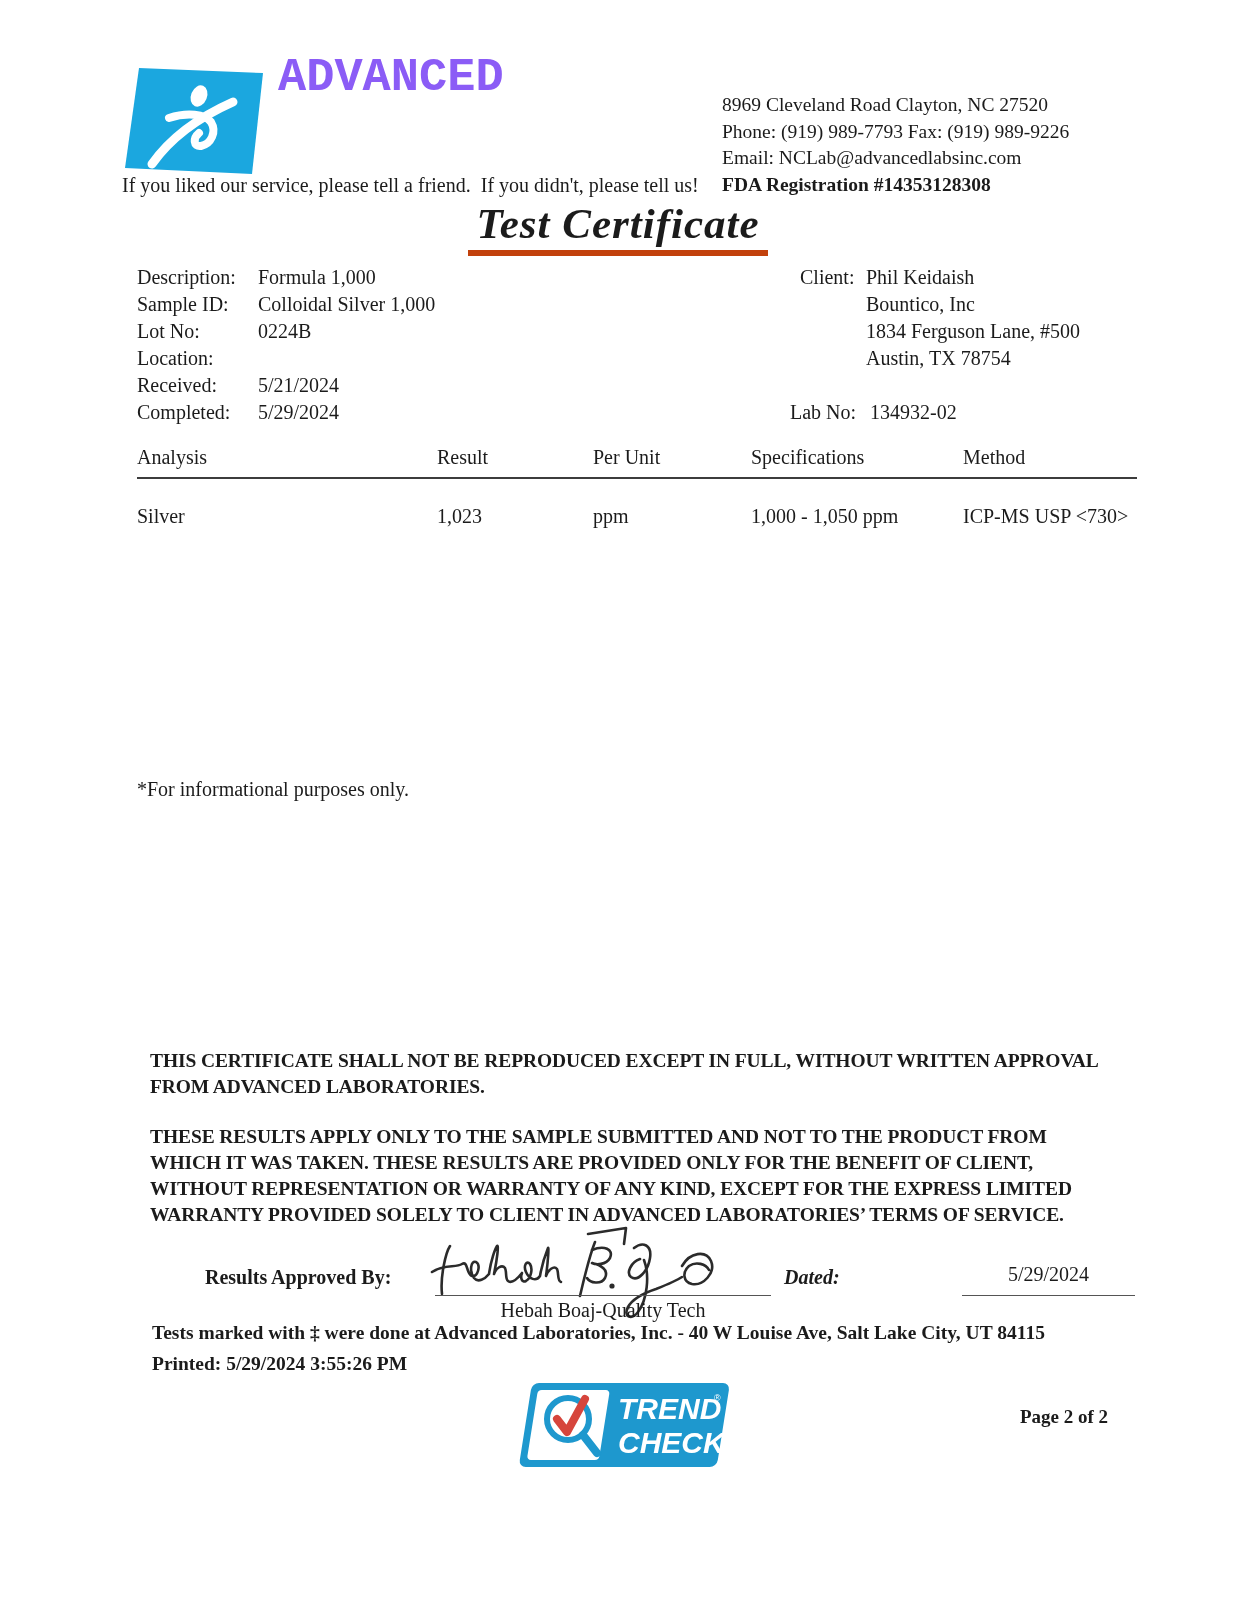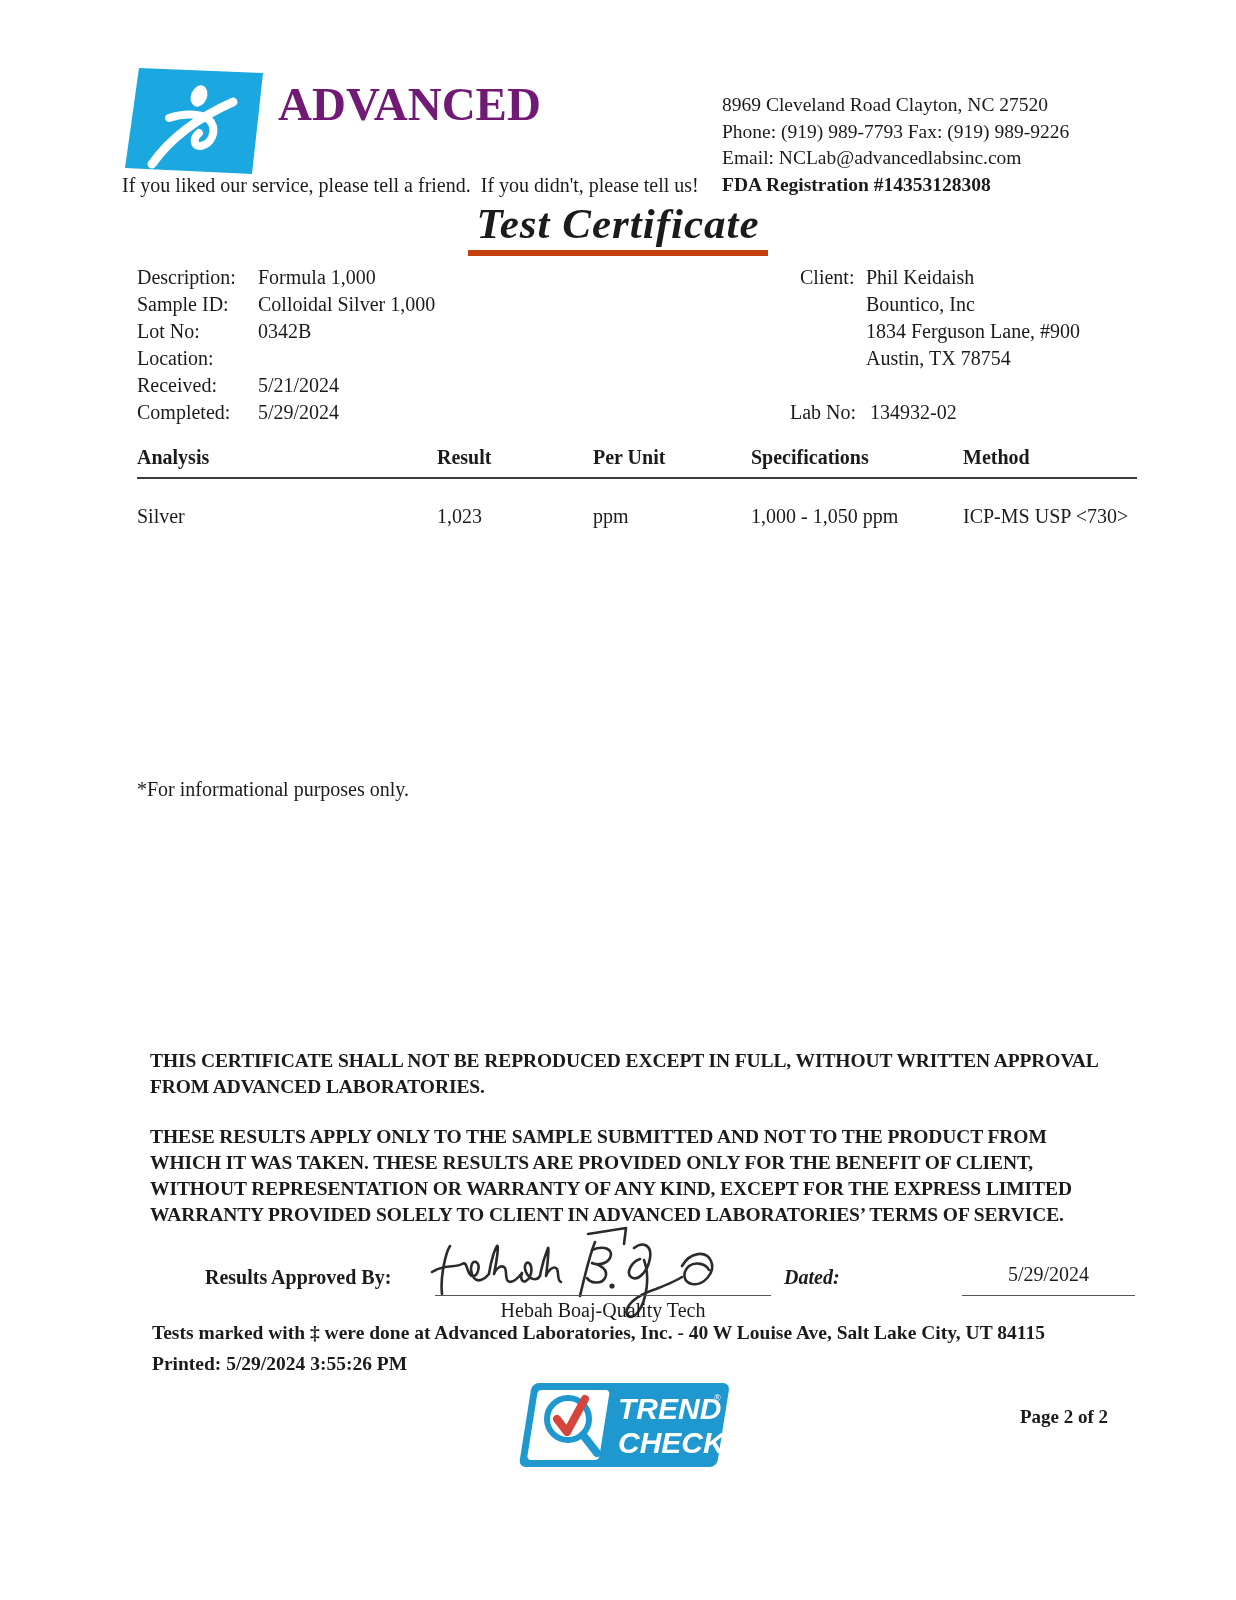--- a/index.html
+++ b/index.html
@@ -5,22 +5,22 @@
   * { margin:0; padding:0; box-sizing:border-box; }
   html,body { background:#e9e9e9; }
   body { font-family:"Liberation Serif", serif; color:#1b1b1b; }
   .page {
     position:relative; width:1236px; height:1600px; background:#ffffff;
     margin:0 auto; overflow:hidden;
   }
 
   
   .logo-box { position:absolute; left:125px; top:68px; width:138px; height:106px; }
-  .brand { position:absolute; left:278px; top:82px; color:#701a75;
-           font-family:Liberation Serif, serif; font-weight:bold; line-height:44px; }
+  .brand { position:absolute; left:278px; top:56px; color:#8b5cf6;
+           font-family:Liberation Mono, monospace; font-weight:bold; line-height:44px; }
   .brand .l1 { font-size:47px; letter-spacing:0px; }
   .brand .l2 { font-size:47px; letter-spacing:-1px; }
   .brand sup { font-size:15px; font-weight:bold; vertical-align:18px; margin-left:3px; }
   .tagline { position:absolute; left:122px; top:174px; font-size:20px; white-space:pre; }
   .contact { position:absolute; left:722px; top:92px; font-size:19.5px; line-height:26.5px; }
   .contact .fda { font-weight:bold; }
 
   
   .title-wrap { position:absolute; left:0; right:0; top:199px; text-align:center; }
   .title { display:inline-block; font-size:43px; font-weight:bold; font-style:italic;
@@ -31,21 +31,21 @@
   .sample-info .row { display:grid; grid-template-columns:121px auto; height:27px; }
   .client { position:absolute; left:800px; top:266px; font-size:20px; display:flex; }
   .client .clabel { width:66px; }
   .client .clines div { height:27px; }
   .labno { position:absolute; left:790px; top:401px; font-size:20px; display:flex; }
   .labno .lnlabel { margin-right:14px; }
 
   
   .rtable { position:absolute; left:137px; top:446px; width:1000px; }
   .tgrid { display:grid; grid-template-columns:300px 156px 158px 212px 1fr; }
-  .thead { font-weight:bold; font-size:20px; padding-bottom:8px; border-bottom:2px solid #3c3c3c; }
+  .thead { font-weight:normal; font-size:20px; padding-bottom:8px; border-bottom:2px solid #3c3c3c; }
   .trow { font-size:20px; margin-top:26px; }
 
   .note { position:absolute; left:137px; top:778px; font-size:20px;text-align:center; }
 
   
   .disc { position:absolute; left:150px; top:1048px; width:968px;
           font-weight:bold; font-size:19.5px; line-height:26px; letter-spacing:-0.1px; }
   .disc p + p { margin-top:24px; }
 
   
@@ -100,42 +100,42 @@
     <div class="row">
       <span>Description:</span>
       <span>Formula 1,000</span>
     </div>
     <div class="row">
       <span>Sample ID:</span>
       <span>Colloidal Silver 1,000</span>
     </div>
     <div class="row">
       <span>Lot No:</span>
-      <span>0342B</span>
+      <span>0224B</span>
     </div>
     <div class="row">
       <span>Location:</span>
       <span></span>
     </div>
     <div class="row">
       <span>Received:</span>
       <span>5/21/2024</span>
     </div>
     <div class="row">
       <span>Completed:</span>
       <span>5/29/2024</span>
     </div>
   </div>
 
   <div class="client">
     <div class="clabel">Client:</div>
     <div class="clines">
       <div>Phil Keidaish</div>
       <div>Bountico, Inc</div>
-      <div>1834 Ferguson Lane, #900</div>
+      <div>1834 Ferguson Lane, #500</div>
       <div>Austin, TX 78754</div>
     </div>
   </div>
 
   <div class="labno">
     <span class="lnlabel">Lab No:</span>
     <span>134932-02</span>
   </div>
 
   <div class="rtable">

